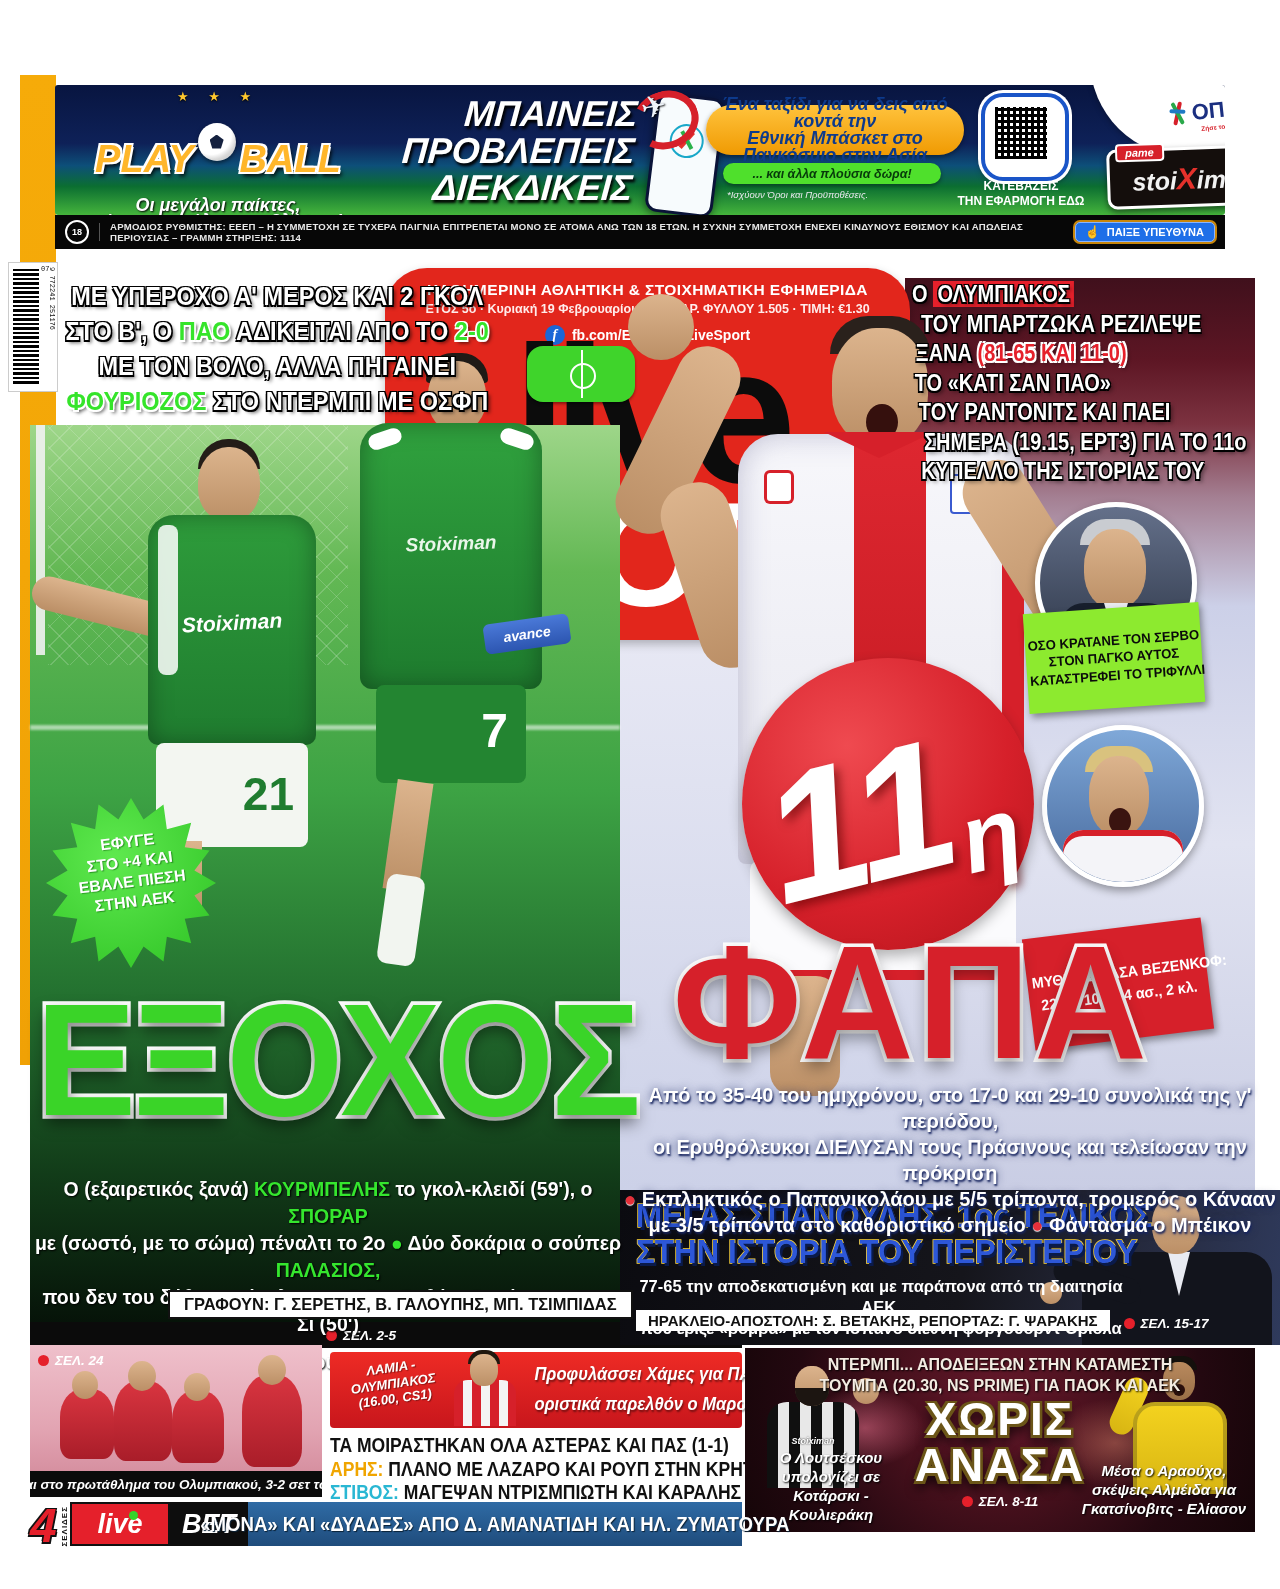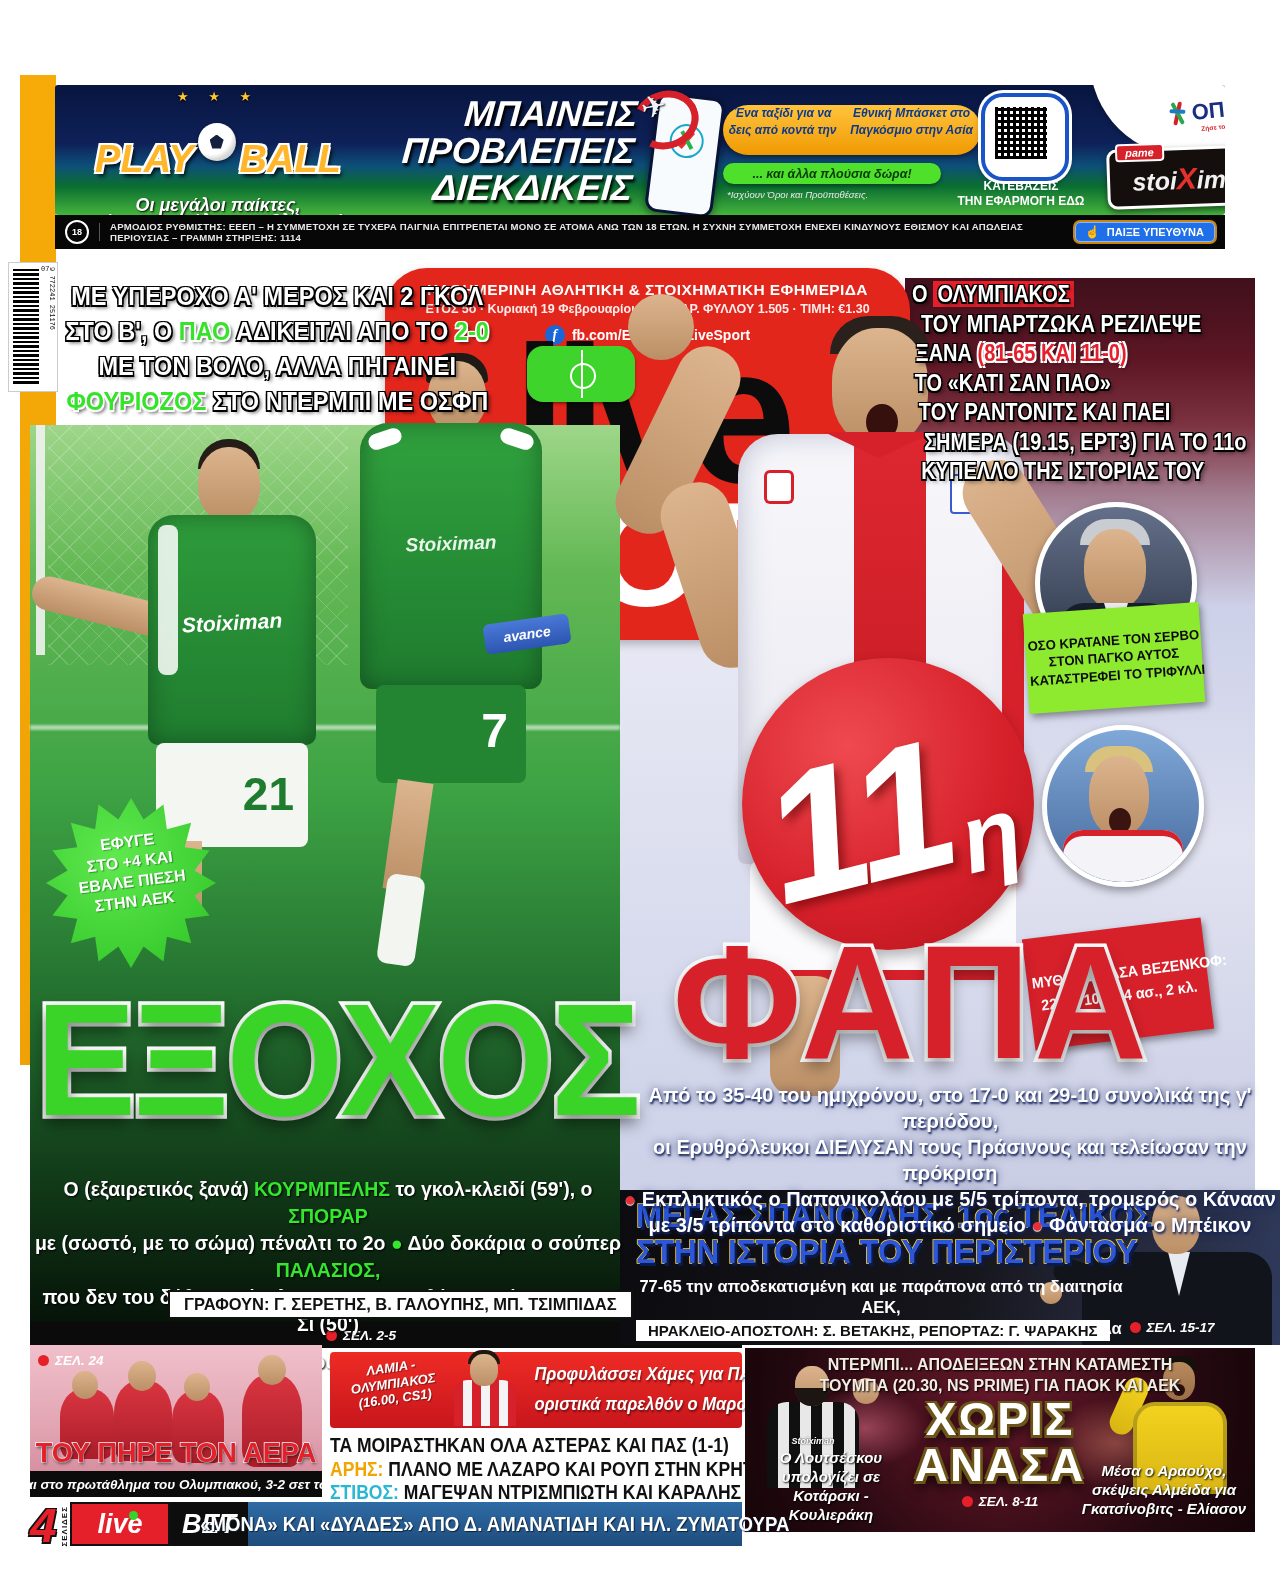--- a/index.html
+++ b/index.html
@@ -30,23 +30,23 @@
   .slogan{left:295px;top:10px;width:285px;text-align:right;color:#fff;font-weight:900;font-style:italic;
       font-size:36px;line-height:37px;transform:skewX(-4deg);text-shadow:2px 3px 3px #000;}
   .phone{left:596px;top:10px;width:62px;height:114px;background:#f7fbfd;border:3px solid #0a1338;border-radius:12px;
       transform:rotate(7deg);box-shadow:0 3px 8px rgba(0,0,0,.5);}
   .phone-x{position:absolute;left:14px;top:26px;width:30px;height:30px;border-radius:50%;border:2px solid #19a8c9;}
   .phone-x i{position:absolute;left:13px;top:4px;width:4px;height:20px;background:#e5312b;transform:rotate(35deg);}
   .phone-x b{position:absolute;left:13px;top:4px;width:4px;height:20px;background:#29b24a;transform:rotate(-35deg);}
   .plane{left:560px;top:-2px;width:60px;height:60px;z-index:3;}
   .plane-ring{position:absolute;left:18px;top:8px;width:52px;height:44px;border:7px solid #d6202a;border-radius:50%;border-left-color:transparent;transform:rotate(-18deg);}
   .plane-glyph{position:absolute;left:26px;top:6px;font-size:30px;color:#eef3fa;transform:rotate(-12deg);text-shadow:1px 1px 2px #000;}
-  .pill-orange{left:668px;top:20px;width:258px;height:50px;border-radius:26px;background:linear-gradient(#ffc33d,#f09a02);
-      display:flex;flex-direction:row;justify-content:center;text-align:center;color:#0d3a8c;
-      font-weight:900;font-style:italic;font-size:12px;line-height:17px;box-shadow:0 2px 5px rgba(0,0,0,.4);}
+  .pill-orange{left:651px;top:20px;width:258px;height:50px;border-radius:26px;background:linear-gradient(#ffc33d,#f09a02);
+      display:flex;flex-direction:column;justify-content:center;text-align:center;color:#0d3a8c;
+      font-weight:900;font-style:italic;font-size:18px;line-height:17px;box-shadow:0 2px 5px rgba(0,0,0,.4);}
   .pill-green{left:668px;top:78px;width:218px;height:21px;border-radius:11px;background:#4fe02c;display:flex;align-items:center;justify-content:center;
       color:#073a0b;font-weight:900;font-style:italic;font-size:12.5px;box-shadow:0 2px 4px rgba(0,0,0,.4);}
   .terms{left:672px;top:104px;color:#e9e9ef;font-style:italic;font-size:9.5px;}
   .qr-wrap{left:926px;top:8px;width:80px;height:80px;border-radius:22px;background:#fff;border:4px solid #1a55c8;
       box-shadow:0 0 0 3px #fff,0 3px 6px rgba(0,0,0,.5);}
   .qr{position:absolute;left:10px;top:10px;width:52px;height:52px;
       background-image:repeating-linear-gradient(0deg,#000 0 3px,transparent 3px 6px),repeating-linear-gradient(90deg,#000 0 3px,#fff 3px 6px);}
   .qr-cap{left:880px;top:94px;width:172px;text-align:center;color:#fff;font-weight:800;font-size:12px;line-height:15px;}
   .swoosh{left:1040px;top:-28px;width:250px;height:96px;background:#fff;border-radius:0 0 0 110px;transform:rotate(-6deg);box-shadow:0 2px 6px rgba(0,0,0,.3);}
   .opap-logo{position:absolute;left:72px;top:40px;display:flex;align-items:center;gap:4px;}
@@ -212,21 +212,21 @@
   .rsub{left:622px;top:1082px;width:656px;z-index:7;text-align:center;color:#fff;font-weight:800;font-size:20px;line-height:26px;
       text-shadow:1px 2px 2px #17255f,0 0 8px rgba(23,37,95,.65);}
   .rsub .rb{color:#e5303a;text-shadow:0 1px 1px #fff;}
 
   
   .spanbox{left:620px;top:1190px;width:660px;height:155px;z-index:6;overflow:hidden;
       background:linear-gradient(100deg,#0b0b10 0%,#15151b 52%,#232637 72%,#2f3a5c 100%);}
   .span-h{position:absolute;left:16px;top:8px;font-weight:900;font-size:33px;line-height:36px;color:#2d57d8;
       -webkit-text-stroke:1.6px #ffd83d;paint-order:stroke fill;text-shadow:2.5px 2.5px 0 #0a1a4a;transform:scaleX(.95);transform-origin:left;white-space:nowrap;}
   .span-p{position:absolute;left:16px;top:86px;width:490px;text-align:center;color:#fff;font-weight:700;font-size:16.5px;line-height:21px;}
-  .span-credits{position:absolute;left:16px;top:130px;display:flex;align-items:flex-start;gap:20px;}
+  .span-credits{position:absolute;left:16px;top:120px;display:flex;align-items:flex-end;gap:14px;}
   .span-credits .wbox{background:#fff;padding:2px 12px;color:#111;font-weight:800;font-size:15px;white-space:nowrap;}
   .vsp-head{position:absolute;left:532px;top:6px;width:48px;height:58px;border-radius:46%;}
   .vsp-suit{position:absolute;left:462px;top:62px;width:190px;height:95px;background:#12141c;border-radius:26px 26px 0 0;}
   .vsp-shirt{position:absolute;left:548px;top:62px;width:22px;height:44px;background:#e9ebf2;clip-path:polygon(0 0,100% 0,50% 100%);}
   .vsp-armL{position:absolute;left:432px;top:78px;width:90px;height:26px;background:#12141c;border-radius:13px;transform:rotate(18deg);}
   .vsp-handL{position:absolute;left:420px;top:92px;width:22px;height:22px;border-radius:50%;}
 
   
   .volley{left:30px;top:1345px;width:292px;height:152px;z-index:7;overflow:hidden;
       background:linear-gradient(180deg,#efc0cb 0%,#e2a4b2 55%,#cf8496 100%);}
@@ -560,21 +560,20 @@
     <div class="v-shape" style="left:84px;top:36px;width:58px;height:80px;"></div>
     <div class="v-head skin" style="left:98px;top:16px;width:28px;height:30px;"></div>
     <div class="v-shape" style="left:142px;top:46px;width:52px;height:72px;"></div>
     <div class="v-head skin" style="left:154px;top:28px;width:26px;height:28px;"></div>
     <div class="v-shape" style="left:212px;top:30px;width:60px;height:92px;"></div>
     <div class="v-head skin" style="left:228px;top:10px;width:28px;height:30px;"></div>
     <div class="v-ref pageref">
       <span class="reddot"></span>
       <span>ΣΕΛ. 24</span>
     </div>
-    <div class="v-head-line">ΤΟΥ ΠΗΡΕ ΤΟΝ ΑΕΡΑ</div>
     <div class="v-sub">Νίκη και στο πρωτάθλημα του Ολυμπιακού, 3-2 σετ τον ΠΑΟ</div>
   </div>
 
   <div class="abs lamia">
     <div class="lamia-side">
       <div>ΛΑΜΙΑ -</div>
       <div>ΟΛΥΜΠΙΑΚΟΣ</div>
       <div>(16.00, CS1)</div>
     </div>
     <div class="james">

